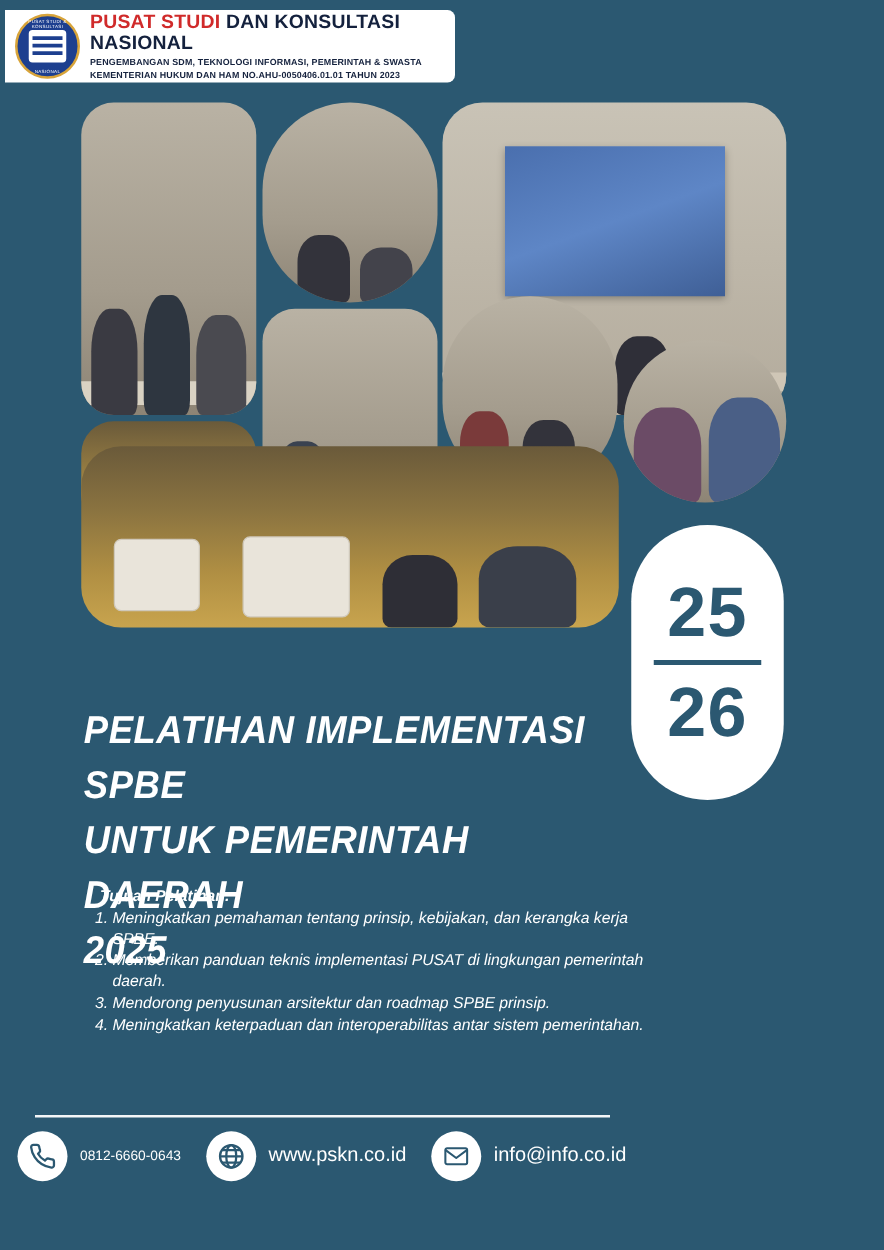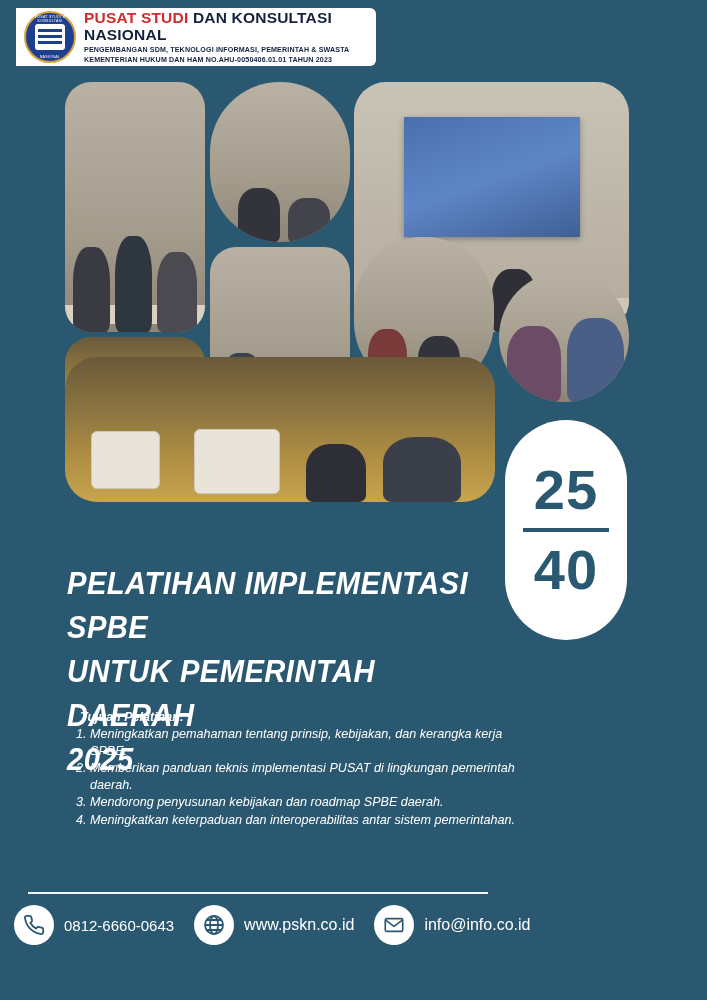--- a/index.html
+++ b/index.html
@@ -7,21 +7,21 @@
   body {
     font-family: "Liberation Sans", sans-serif;
     background: #2b5871;
     position: relative;
     overflow: hidden;
   }
 
   
   .logo-bar {
     position: absolute;
-    top: 8px; left: 16px;
+    top: 8px; left: 4px;
     width: 360px; height: 58px;
     background: #ffffff;
     border-top-right-radius: 6px;
     border-bottom-right-radius: 6px;
     display: flex;
     align-items: center;
     padding-left: 8px;
   }
   .logo-mark {
     width: 52px; height: 52px;
@@ -186,21 +186,21 @@
   .fitem { display: flex; align-items: center; margin-right: 20px; }
   .fico {
     width: 40px; height: 40px;
     border-radius: 50%;
     background: #ffffff;
     display: flex; align-items: center; justify-content: center;
     margin-right: 10px;
     flex: 0 0 auto;
   }
   .fico svg { display:block; }
-  .ftext { font-size: 15px; color: #ffffff; }
+  .ftext { font-size: 11px; color: #ffffff; }
   .ftext.big { font-size: 16px; }
 </style>
 </head>
 <body>
 
 <div class="logo-bar">
   <div class="logo-mark">
     <div class="arcname">PUSAT STUDI &amp; KONSULTASI</div>
     <div class="inner"></div>
     <div class="arcname bottom">NASIONAL</div>
@@ -273,35 +273,35 @@
       <div class="p" style="left:56%;width:14%;height:56%;background:#2e2e36;"></div>
       <div class="p" style="left:74%;width:18%;height:62%;background:#3a3f4a;"></div>
     </div>
   </div>
 
 </div>
 
 <div class="date-badge">
   <div class="d">25</div>
   <div class="rule"></div>
-  <div class="d">40</div>
+  <div class="d">26</div>
 </div>
 
 <div class="title">
   <span>PELATIHAN IMPLEMENTASI SPBE</span>
   <span>UNTUK PEMERINTAH DAERAH</span>
   <span>2025</span>
 </div>
 
 <div class="obj">
   <div class="obj-head">Tujuan Pelatihan:</div>
   <ol>
     <li>Meningkatkan pemahaman tentang prinsip, kebijakan, dan kerangka kerja SPBE.</li>
     <li>Memberikan panduan teknis implementasi PUSAT di lingkungan pemerintah daerah.</li>
-    <li>Mendorong penyusunan kebijakan dan roadmap SPBE daerah.</li>
+    <li>Mendorong penyusunan arsitektur dan roadmap SPBE prinsip.</li>
     <li>Meningkatkan keterpaduan dan interoperabilitas antar sistem pemerintahan.</li>
   </ol>
 </div>
 
 <div class="footer-rule"></div>
 <div class="footer">
 
   <div class="fitem">
     <div class="fico">
       <svg width="22" height="22" viewBox="0 0 24 24" fill="none" stroke="#2b5871" stroke-width="2" stroke-linecap="round" stroke-linejoin="round">

